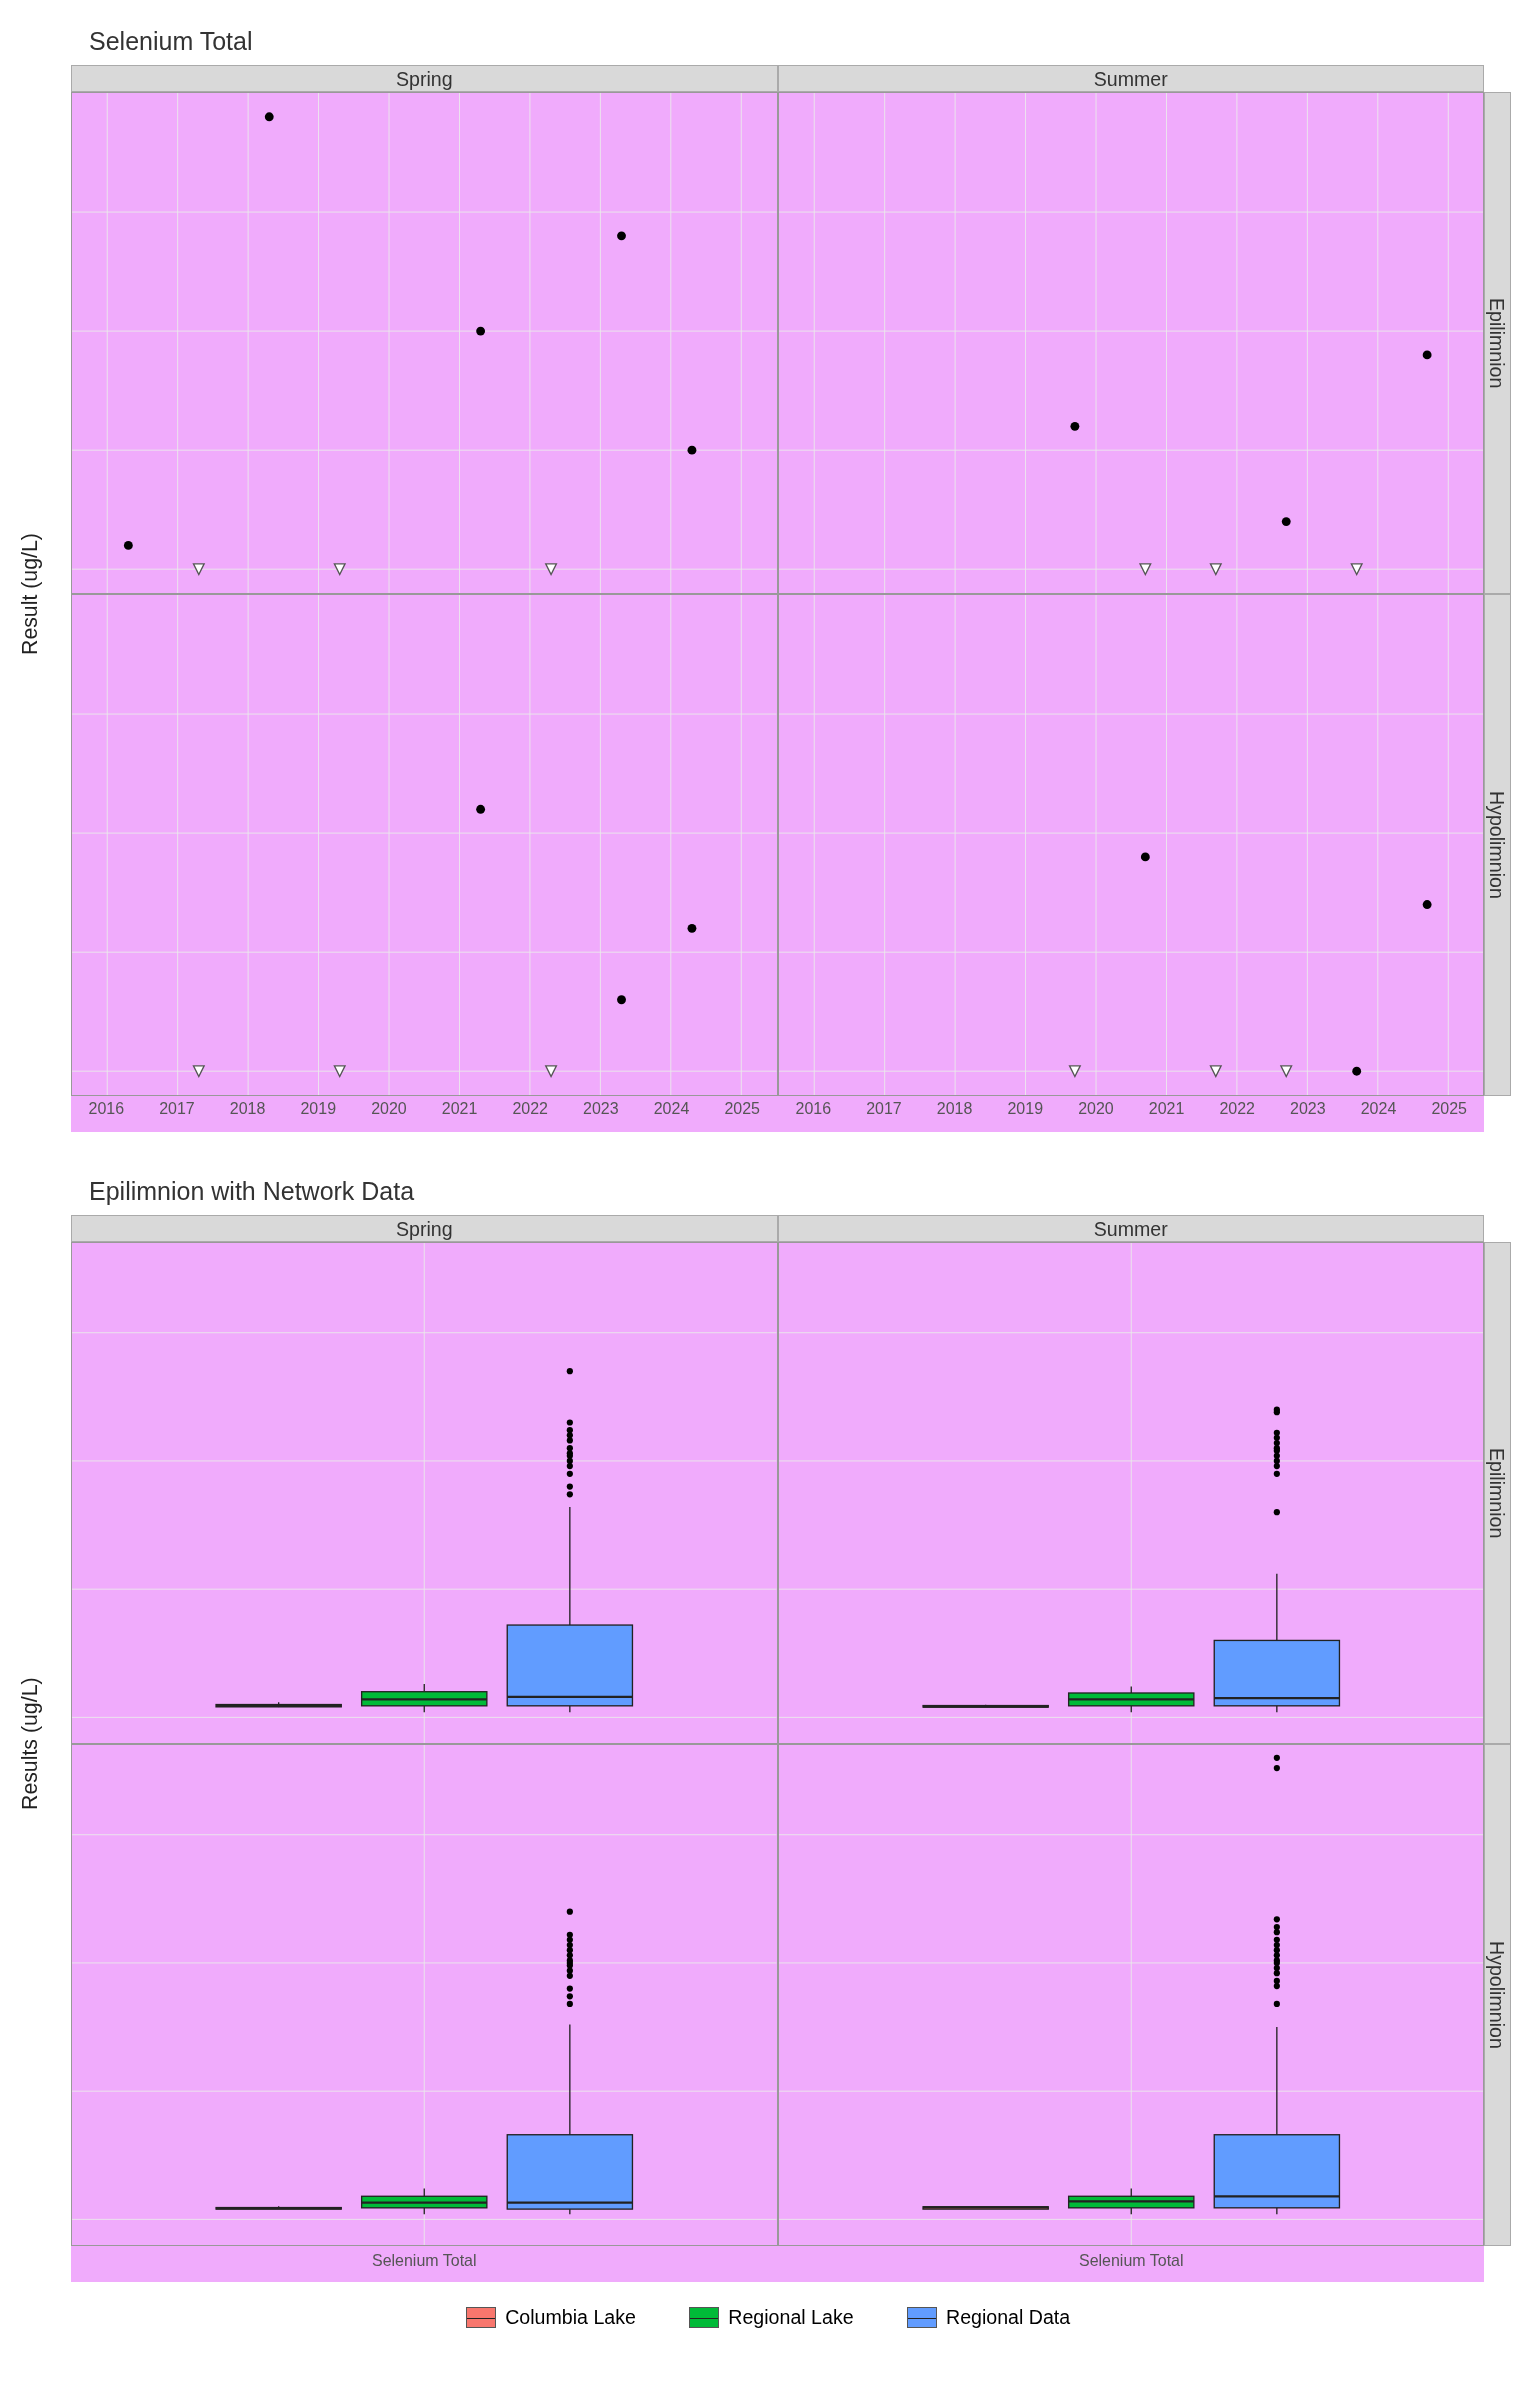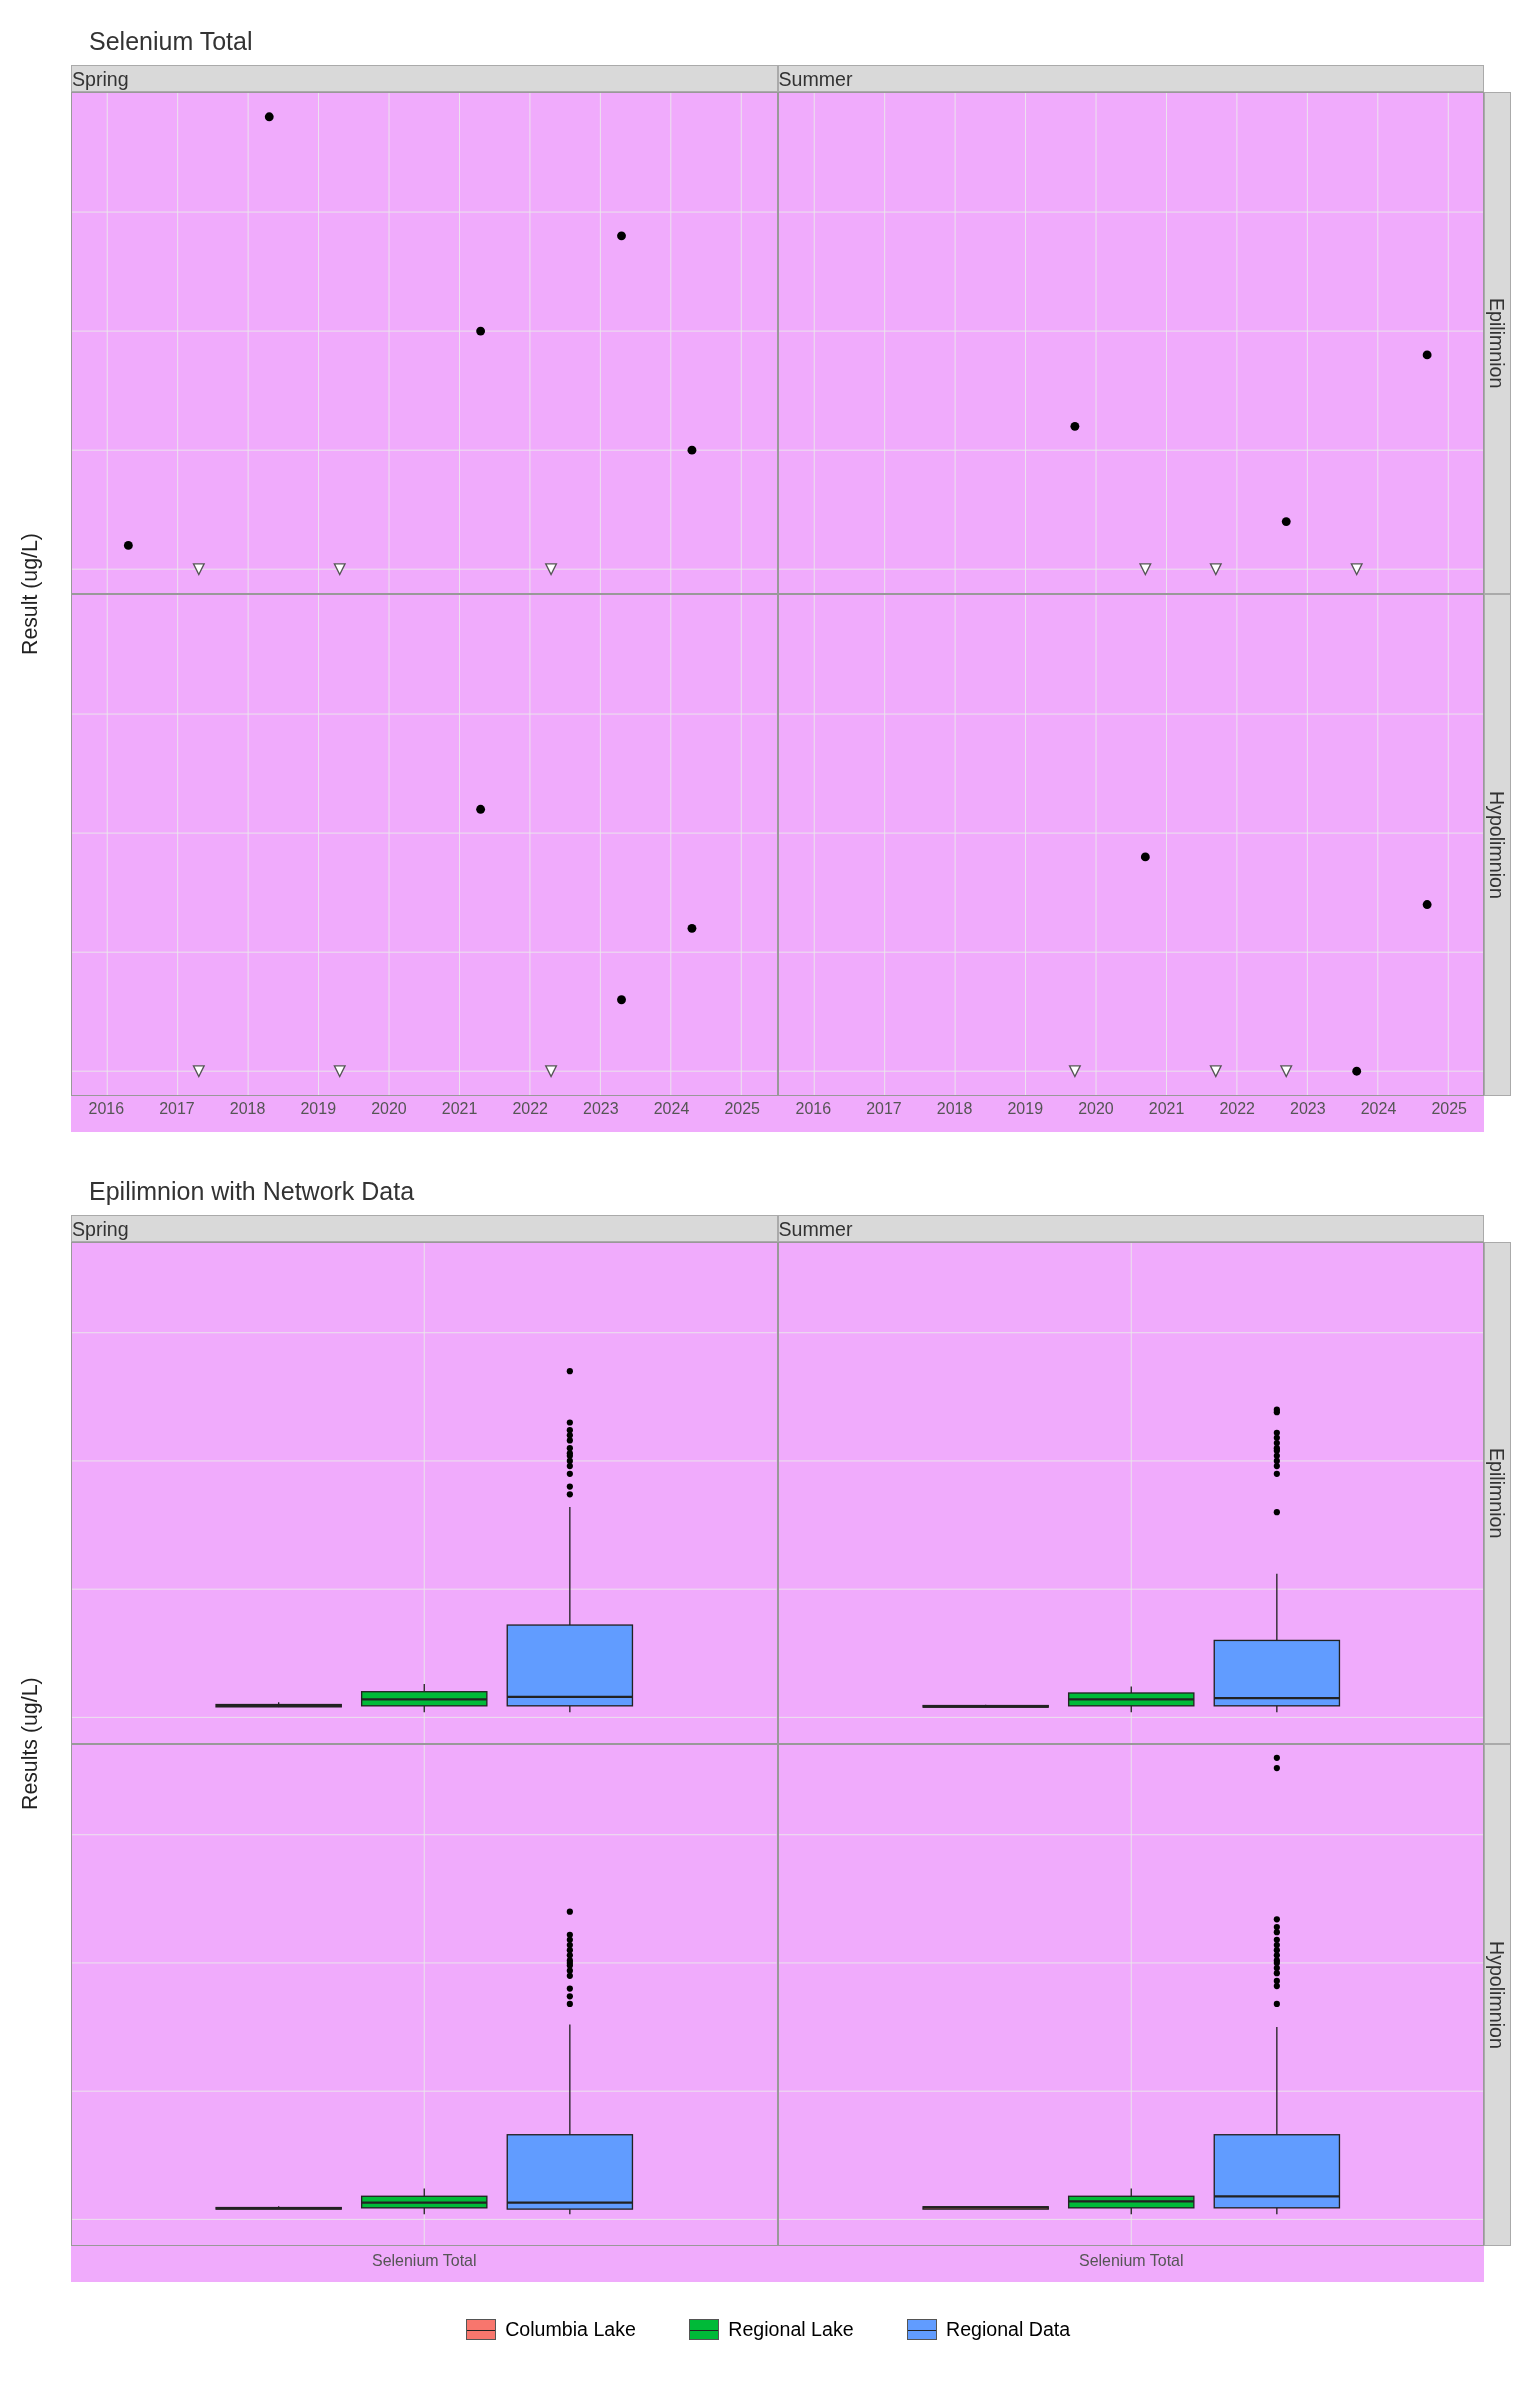--- a/index.html
+++ b/index.html
@@ -25,21 +25,21 @@
   .facet-grid-box {
     display: grid;
     grid-template-columns: 53px 1fr 1fr 27px;
     grid-template-rows: 27px 1fr 1fr 36px;
     height: 1067px;
     width: 1493px;
   }
   .col-strip {
     background: #d9d9d9;
     border: 0.9px solid #aaa;
-    text-align: left;
+    text-align: center;
     font-size: 19.6px;
     line-height: 27px;
     color: #333;
   }
   .row-strip {
     background: #d9d9d9;
     border: 0.9px solid #aaa;
     writing-mode: vertical-rl;
     text-orientation: mixed;
     text-align: center;
@@ -74,21 +74,21 @@
     text-anchor: end;
   }
   .grid-line {
     stroke: #ebebeb;
     stroke-width: 1;
   }
   .legend {
     display: flex;
     justify-content: center;
     gap: 53px;
-    margin-top: 36px;
+    margin-top: 24px;
     font-size: 19.6px;
   }
   .legend-item {
     display: flex;
     align-items: center;
     gap: 9px;
   }
   .legend-box {
     width: 28.4px;
     height: 19.6px;

